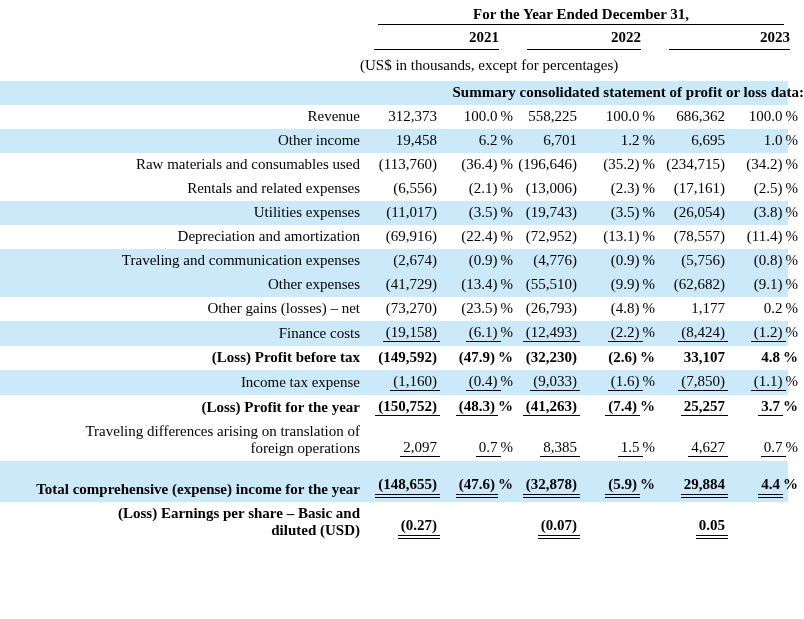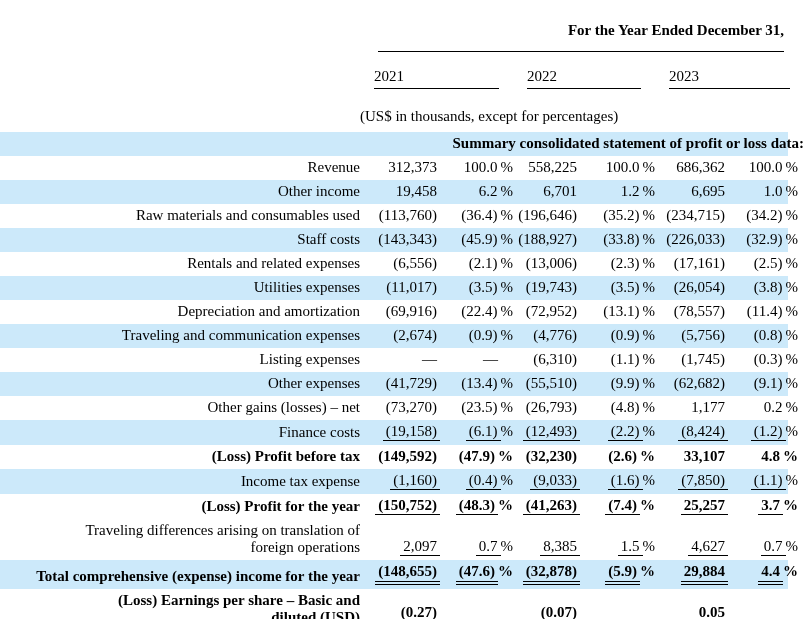--- a/index.html
+++ b/index.html
@@ -9,40 +9,40 @@
     font-family: "Liberation Serif", "DejaVu Serif", serif;
     font-size: 15px; color: #000;
   }
   table { border-collapse: collapse; width: 804px; table-layout: fixed; }
   td { padding: 3px 0 4px; vertical-align: bottom; line-height: 17px; }
   td.lbl { text-align: right; padding-left: 8px; }
   td.num { text-align: right; white-space: nowrap; }
   td.num:last-child { padding-right: 6px; }
   .n   { display: inline-block; padding: 0 3px; }
   .ul  { border-bottom: 1px solid #000; }
-  .dbl { border-bottom: 4px double #000; padding-bottom: 1px; }
+  .dbl { border-bottom: 4px double #000; padding-bottom: 1px; margin-top: 12px; }
   .psign { display: inline-block; }
   .pad-dash { padding-right: 12px; }
   tr.blue td { background: var(--row-blue); }
   tr.blue td:last-child {
     background: linear-gradient(to right, var(--row-blue) calc(100% - 16px), #ffffff calc(100% - 16px));
   }
   tr.bold { font-weight: bold; }
   .indent { padding-left: 10px; }
   thead td { padding: 2px 0; vertical-align: bottom; }
   tr.trow td { padding-top: 6px; }
   .span-title {
+    font-weight: bold; text-align: center;
+    border-bottom: 1.5px solid #000;
+    margin: 0 20px 0 18px; padding-bottom: 1px;
+  }
+  .year {
     font-weight: bold; text-align: right;
     border-bottom: 1.5px solid #000;
-    margin: 16px 20px 0 18px; padding-bottom: 12px;
-  }
-  .year {
-    font-weight: normal; text-align: left;
-    border-bottom: 1.5px solid #000;
-    margin: 12px 14px; padding-bottom: 3px;
+    margin: 0 14px; padding-bottom: 3px;
   }
   .units { font-weight: normal; padding: 5px 0 7px; }
 </style>
 </head>
 <body>
 
 <div class="page">
   <table>
     <colgroup>
       <col style="width:360px">
@@ -101,29 +101,20 @@
         </tr>
         <tr>
           <td class="lbl">Raw materials and consumables used</td>
           <td class="num"><span class="n">(113,760)</span></td>
           <td class="num"><span class="n">(36.4)</span><span class="psign">%</span></td>
           <td class="num"><span class="n">(196,646)</span></td>
           <td class="num"><span class="n">(35.2)</span><span class="psign">%</span></td>
           <td class="num"><span class="n">(234,715)</span></td>
           <td class="num"><span class="n">(34.2)</span><span class="psign">%</span></td>
         </tr>
-        <tr class="blue">
-          <td class="lbl">Staff costs</td>
-          <td class="num"><span class="n">(143,343)</span></td>
-          <td class="num"><span class="n">(45.9)</span><span class="psign">%</span></td>
-          <td class="num"><span class="n">(188,927)</span></td>
-          <td class="num"><span class="n">(33.8)</span><span class="psign">%</span></td>
-          <td class="num"><span class="n">(226,033)</span></td>
-          <td class="num"><span class="n">(32.9)</span><span class="psign">%</span></td>
-        </tr>
         <tr>
           <td class="lbl">Rentals and related expenses</td>
           <td class="num"><span class="n">(6,556)</span></td>
           <td class="num"><span class="n">(2.1)</span><span class="psign">%</span></td>
           <td class="num"><span class="n">(13,006)</span></td>
           <td class="num"><span class="n">(2.3)</span><span class="psign">%</span></td>
           <td class="num"><span class="n">(17,161)</span></td>
           <td class="num"><span class="n">(2.5)</span><span class="psign">%</span></td>
         </tr>
         <tr class="blue">
@@ -145,29 +136,20 @@
           <td class="num"><span class="n">(11.4)</span><span class="psign">%</span></td>
         </tr>
         <tr class="blue">
           <td class="lbl">Traveling and communication expenses</td>
           <td class="num"><span class="n">(2,674)</span></td>
           <td class="num"><span class="n">(0.9)</span><span class="psign">%</span></td>
           <td class="num"><span class="n">(4,776)</span></td>
           <td class="num"><span class="n">(0.9)</span><span class="psign">%</span></td>
           <td class="num"><span class="n">(5,756)</span></td>
           <td class="num"><span class="n">(0.8)</span><span class="psign">%</span></td>
-        </tr>
-        <tr>
-          <td class="lbl">Listing expenses</td>
-          <td class="num"><span class="n">—</span></td>
-          <td class="num pad-dash"><span class="n">—</span></td>
-          <td class="num"><span class="n">(6,310)</span></td>
-          <td class="num"><span class="n">(1.1)</span><span class="psign">%</span></td>
-          <td class="num"><span class="n">(1,745)</span></td>
-          <td class="num"><span class="n">(0.3)</span><span class="psign">%</span></td>
         </tr>
         <tr class="blue">
           <td class="lbl">Other expenses</td>
           <td class="num"><span class="n">(41,729)</span></td>
           <td class="num"><span class="n">(13.4)</span><span class="psign">%</span></td>
           <td class="num"><span class="n">(55,510)</span></td>
           <td class="num"><span class="n">(9.9)</span><span class="psign">%</span></td>
           <td class="num"><span class="n">(62,682)</span></td>
           <td class="num"><span class="n">(9.1)</span><span class="psign">%</span></td>
         </tr>

